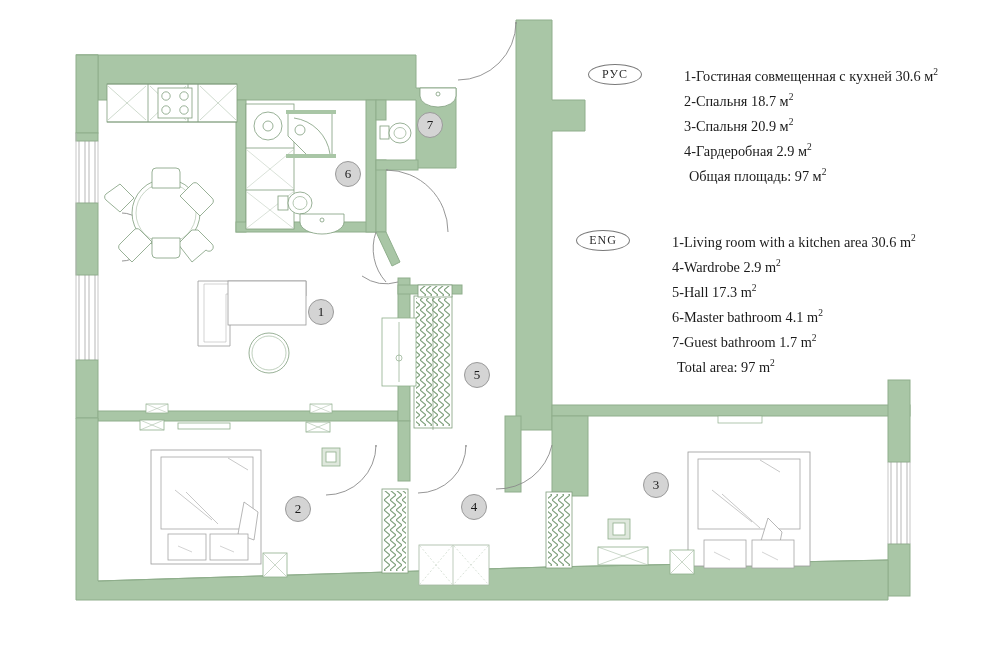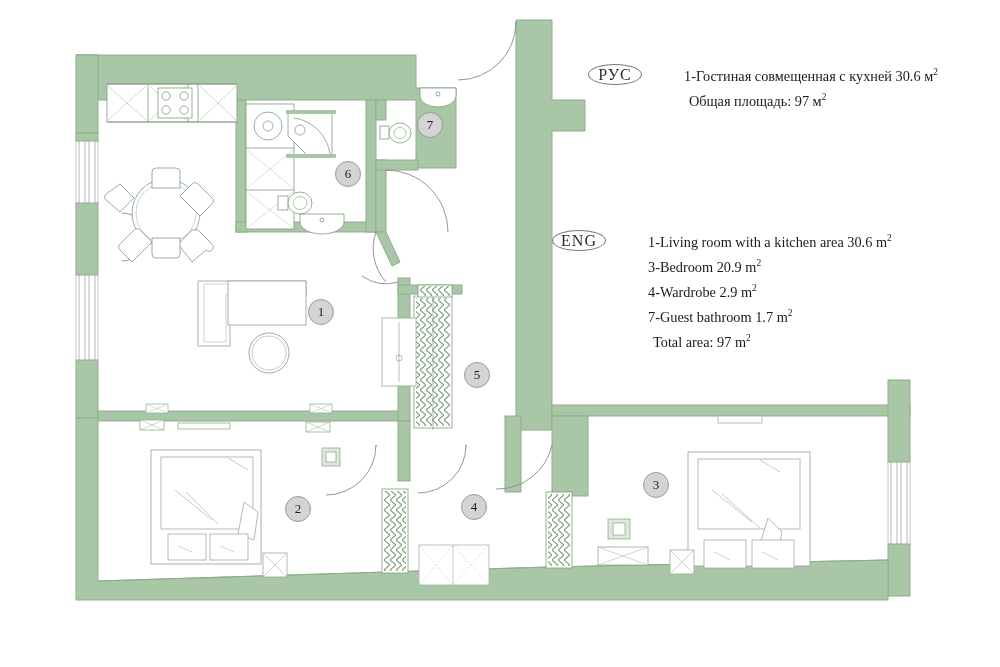--- a/index.html
+++ b/index.html
@@ -3,24 +3,24 @@
 <meta charset="utf-8">
 <style>
   html,body{margin:0;padding:0;background:#ffffff;}
   body{width:1000px;height:667px;overflow:hidden;font-family:"Liberation Serif",serif;}
   #plan{position:relative;width:1000px;height:667px;background:#fff;}
   svg#floor{position:absolute;left:0;top:0;width:1000px;height:667px;}
 
   
   .legend{position:absolute;font-family:"Liberation Serif",serif;color:#1c1c1c;}
   #legend-rus{left:588px;top:62px;}
-  #legend-eng{left:552px;top:228px;}
+  #legend-eng{left:576px;top:228px;}
   .lang-pill{position:absolute;left:0;top:2px;width:52px;height:19px;border:1px solid #7a7a7a;
              border-radius:50%;display:flex;align-items:center;justify-content:center;
-             font-size:16px;letter-spacing:1px;color:#2a2a2a;background:#fff;}
+             font-size:12px;letter-spacing:1px;color:#2a2a2a;background:#fff;}
   .lg-lines{margin-left:96px;}
   .lg-lines div{font-size:14.3px;line-height:21.3px;white-space:nowrap;color:#1a1a1a;}
   .lg-lines div.total{padding-left:5px;}
   sup{font-size:9.5px;vertical-align:super;}
 
   
   .rnum{position:absolute;width:24px;height:24px;border-radius:50%;background:#d4d4d4;
         border:1px solid #9a9a9a;display:flex;align-items:center;justify-content:center;
         font-family:"Liberation Serif",serif;font-size:13px;color:#1a1a1a;}
 </style>
@@ -333,28 +333,32 @@
       <span>6</span>
     </div>
   <div class="rnum" style="left:417px;top:112px;">
       <span>7</span>
     </div>
 
   <div class="legend" id="legend-rus">
     <div class="lang-pill">РУС</div>
     <div class="lg-lines">
         <div>1-Гостиная совмещенная с кухней 30.6 м<sup>2</sup></div>
+        <div>2-Спальня 18.7 м<sup>2</sup></div>
+        <div>3-Спальня 20.9 м<sup>2</sup></div>
+        <div>4-Гардеробная 2.9 м<sup>2</sup></div>
         <div class="total">Общая площадь:  97 м<sup>2</sup></div>
       </div>
   </div>
 
   <div class="legend" id="legend-eng">
     <div class="lang-pill">ENG</div>
     <div class="lg-lines">
         <div>1-Living room with a kitchen area 30.6 m<sup>2</sup></div>
-        <div>3-Bedroom 20.9 m<sup>2</sup></div>
         <div>4-Wardrobe 2.9 m<sup>2</sup></div>
+        <div>5-Hall 17.3 m<sup>2</sup></div>
+        <div>6-Master bathroom 4.1 m<sup>2</sup></div>
         <div>7-Guest bathroom 1.7 m<sup>2</sup></div>
         <div class="total"> Total area: 97 m<sup>2</sup></div>
       </div>
   </div>
 
 </div>
 
 </body></html>

